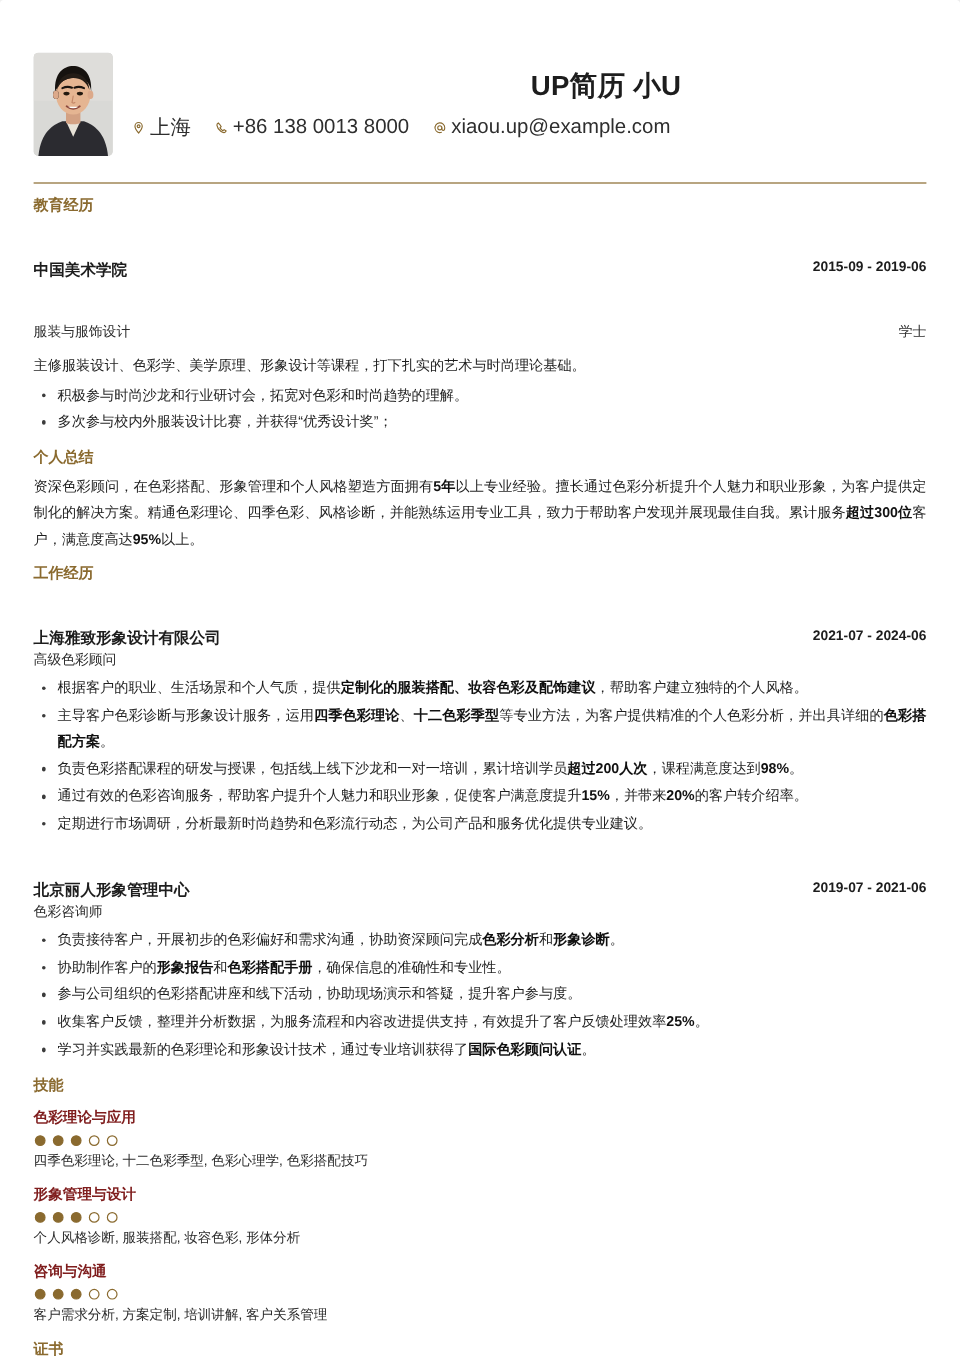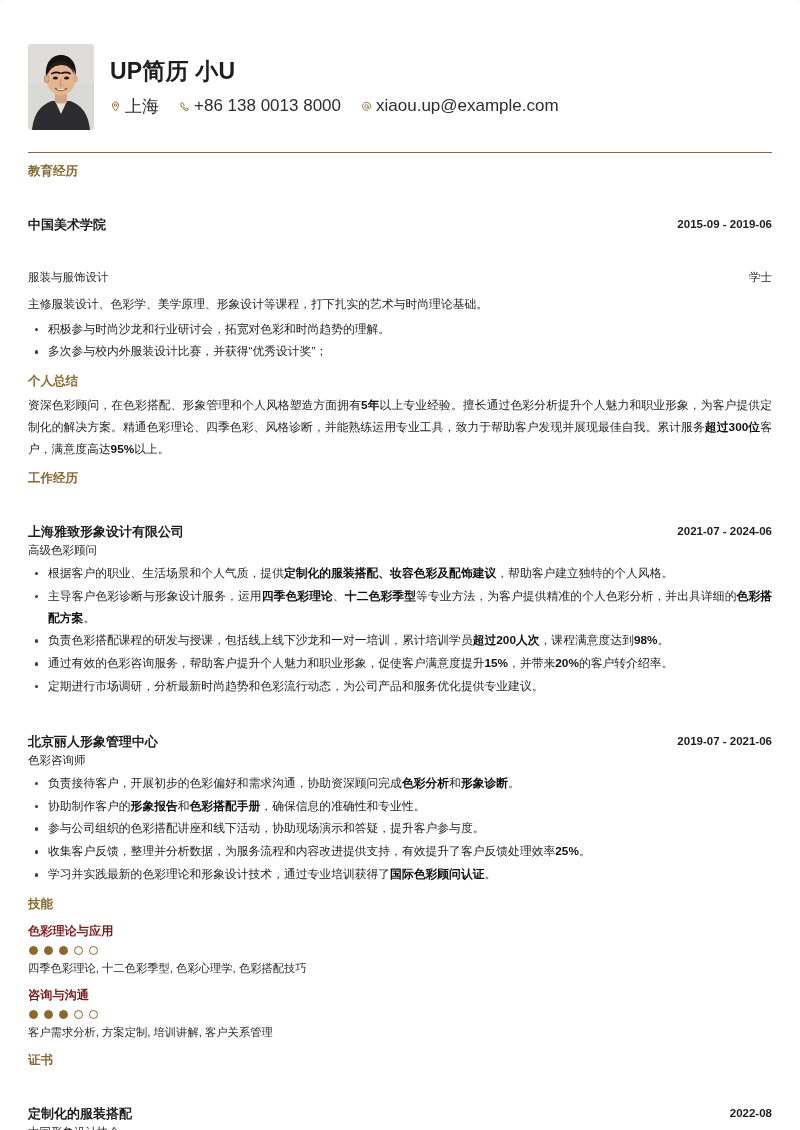--- a/index.html
+++ b/index.html
@@ -19,20 +19,21 @@
     box-shadow: 0 0 7px rgba(0,0,0,0.22);
     overflow: hidden;
   }
 
   
   .header {
     display: flex;
     align-items: center;
     gap: 16px;
     padding: 0 0 0 0;
+    text-align: right;
   }
   .avatar-wrap {
     width: 66px;
     height: 86px;
     flex: 0 0 66px;
     border-radius: 4px;
     overflow: hidden;
     background: #d8d8d6;
     position: relative;
   }
@@ -71,21 +72,21 @@
     font-weight: 700;
     color: #8a6a2f;
     line-height: 1.5;
     margin-bottom: 1px;
   }
 
   .entry { margin-top: 1px; }
   .entry-row {
     display: flex;
     justify-content: space-between;
-    align-items: center;
+    align-items: flex-start;
     gap: 12px;
     margin-top: 34px;
   }
   .org {
     font-size: 13px;
     font-weight: 700;
     color: #1d1d1d;
     line-height: 1.55;
   }
   .daterange {
@@ -307,20 +308,31 @@
       <div class="dots">
           <span class="dot filled"></span>
           <span class="dot filled"></span>
           <span class="dot filled"></span>
           <span class="dot"></span>
           <span class="dot"></span>
         </div>
       <div class="skill-desc">四季色彩理论, 十二色彩季型, 色彩心理学, 色彩搭配技巧</div>
     </div>
 
+    <div class="skill">
+      <div class="skill-name">形象管理与设计</div>
+      <div class="dots">
+          <span class="dot filled"></span>
+          <span class="dot filled"></span>
+          <span class="dot filled"></span>
+          <span class="dot"></span>
+          <span class="dot"></span>
+        </div>
+      <div class="skill-desc">个人风格诊断, 服装搭配, 妆容色彩, 形体分析</div>
+    </div>
 
     <div class="skill">
       <div class="skill-name">咨询与沟通</div>
       <div class="dots">
           <span class="dot filled"></span>
           <span class="dot filled"></span>
           <span class="dot filled"></span>
           <span class="dot"></span>
           <span class="dot"></span>
         </div>

